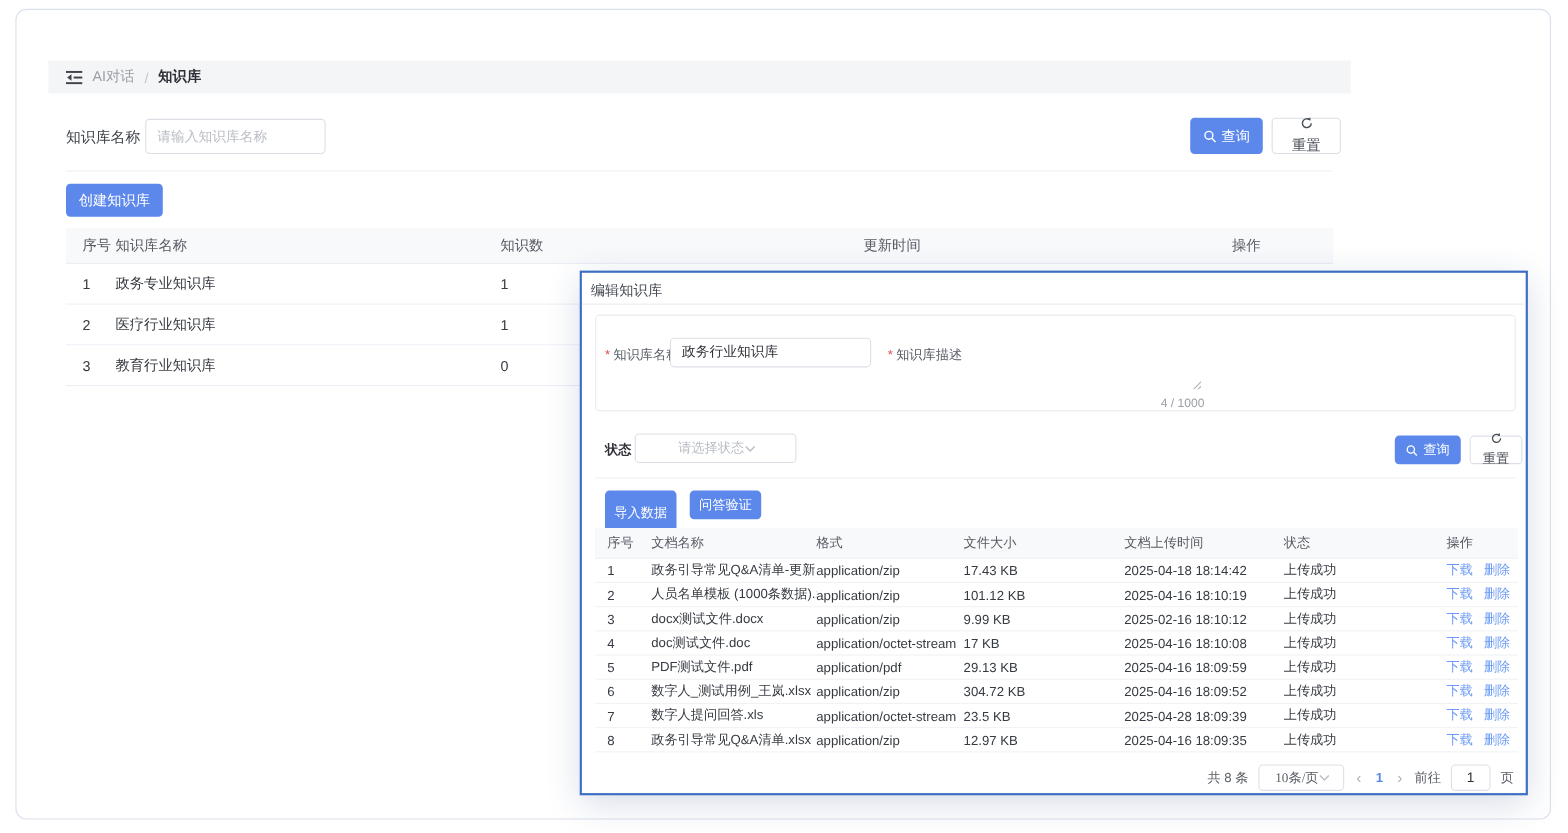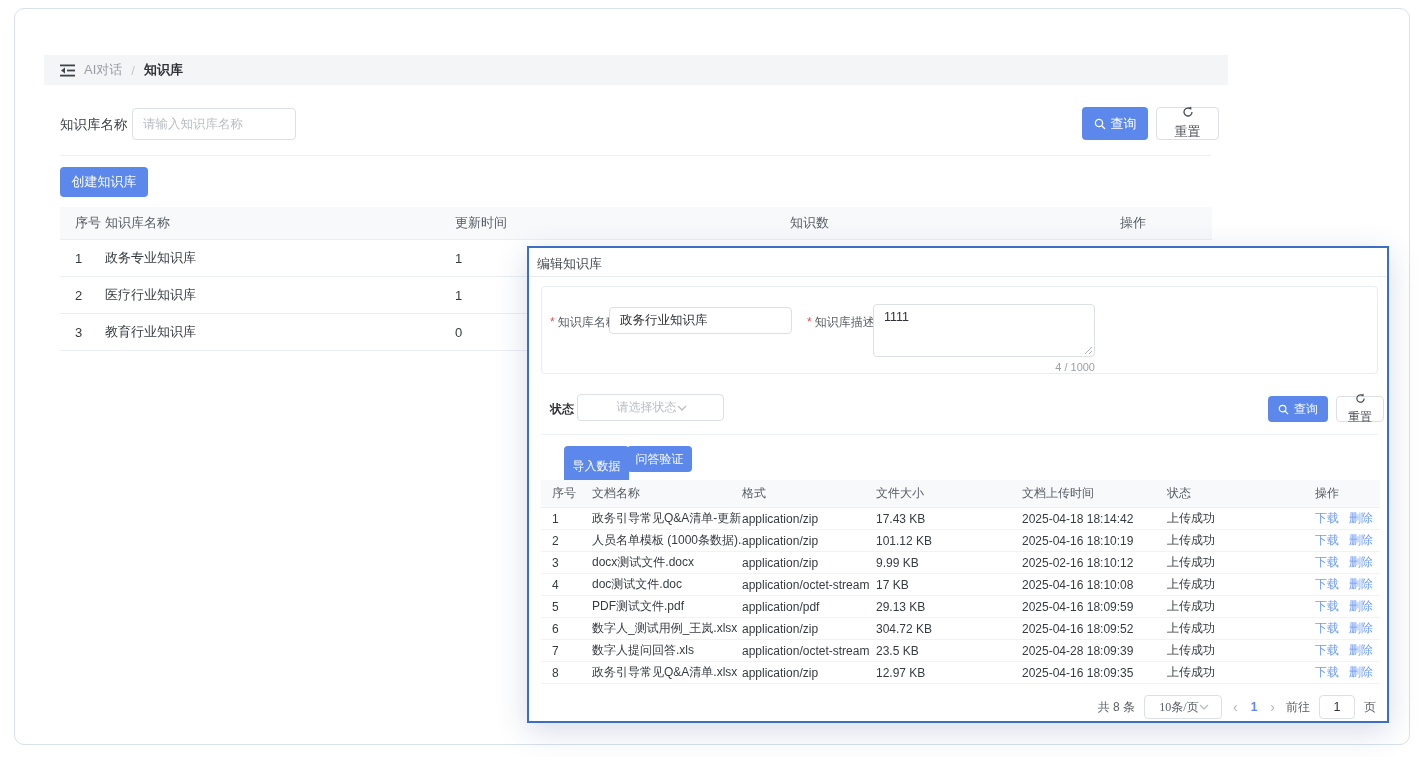--- a/index.html
+++ b/index.html
@@ -66,21 +66,21 @@
 
   .status-label { left:21px; top:153px; font-size:12px; font-weight:bold; color:#303138; }
   .sel { border:1px solid #dcdfe6; border-radius:4px; background:#fff;
     display:flex; align-items:center; justify-content:center;
     padding:0 8px 0 10px; font-size:12px; color:#b9bdc4; cursor:pointer;font-family:Liberation Serif, serif; }
   .status-select { left:48px; top:146px; width:147px; height:27px; }
   .d-query { left:739px; top:148px; width:60px; height:26px; font-size:12px; }
   .d-reset { left:807px; top:148px; width:48px; height:26px; font-size:12px; }
   .dlg-div2 { left:12px; top:186px; width:837px; border-top:1px solid #eef0f4; }
 
-  .imp-btn { left:35px; top:198px; width:65px; height:41px; font-size:12px; }
+  .imp-btn { left:21px; top:198px; width:65px; height:41px; font-size:12px; }
   .qa-btn { left:98px; top:198px; width:65px; height:26px; font-size:12px; }
 
   .d-table { left:12px; top:232px; width:839px; font-size:12px; }
   .dhead { display:flex; height:28px; background:#f8f9fb; align-items:center;
     color:#565b63; border-bottom:1px solid #eef0f4; }
   .drow { display:flex; height:22px; align-items:center; color:#363b42;
     border-bottom:1px solid #f0f2f6; }
   .dcell { white-space:nowrap; overflow:hidden; }
   .d0 { width:51px; padding-left:11px; }
   .d1 { width:150px; } .d2 { width:134px; } .d3 { width:146px; }
@@ -139,22 +139,22 @@
   <span>重置</span>
 </button>
 <div class="abs m-divider"></div>
 
 <button class="abs btn btn-blue m-create">创建知识库</button>
 
 <div class="abs m-table">
   <div class="mhead">
     <div class="mcell c0">序号</div>
     <div class="mcell c1">知识库名称</div>
+    <div class="mcell c2">知识数</div>
     <div class="mcell c3">更新时间</div>
-    <div class="mcell c2">知识数</div>
     <div class="mcell c4">操作</div>
   </div>
   <div>
       <div class="mrow">
         <div class="mcell c0">1</div>
         <div class="mcell c1">政务专业知识库</div>
         <div class="mcell c2">1</div>
         <div class="mcell c3"></div>
         <div class="mcell c4"></div>
       </div>
@@ -178,23 +178,20 @@
 <div class="abs modal">
   <div class="abs dlg-title">编辑知识库</div>
   <div class="abs dlg-title-div"></div>
 
   <div class="abs form-box"></div>
   <div class="abs f-label name-label"><span class="req">*</span><span>知识库名称</span></div>
   <div class="abs name-input">
     <input value="政务行业知识库" style="">
   </div>
   <div class="abs f-label desc-label"><span class="req">*</span><span>知识库描述</span></div>
-  <div class="abs desc-area">
-    <textarea style="">1111</textarea>
-  </div>
   <div class="abs resize-grip">
     <svg class="icon-svg" width="9" height="9" viewBox="0 0 9 9">
         <line x1="2" y1="9" x2="9" y2="2" stroke="#b0b3ba" stroke-width="1"></line>
         <line x1="6" y1="9" x2="9" y2="6" stroke="#b0b3ba" stroke-width="1"></line>
       </svg>
   </div>
   <div class="abs counter">4 / 1000</div>
 
   <div class="abs status-label">状态</div>
   <div class="abs sel status-select">

